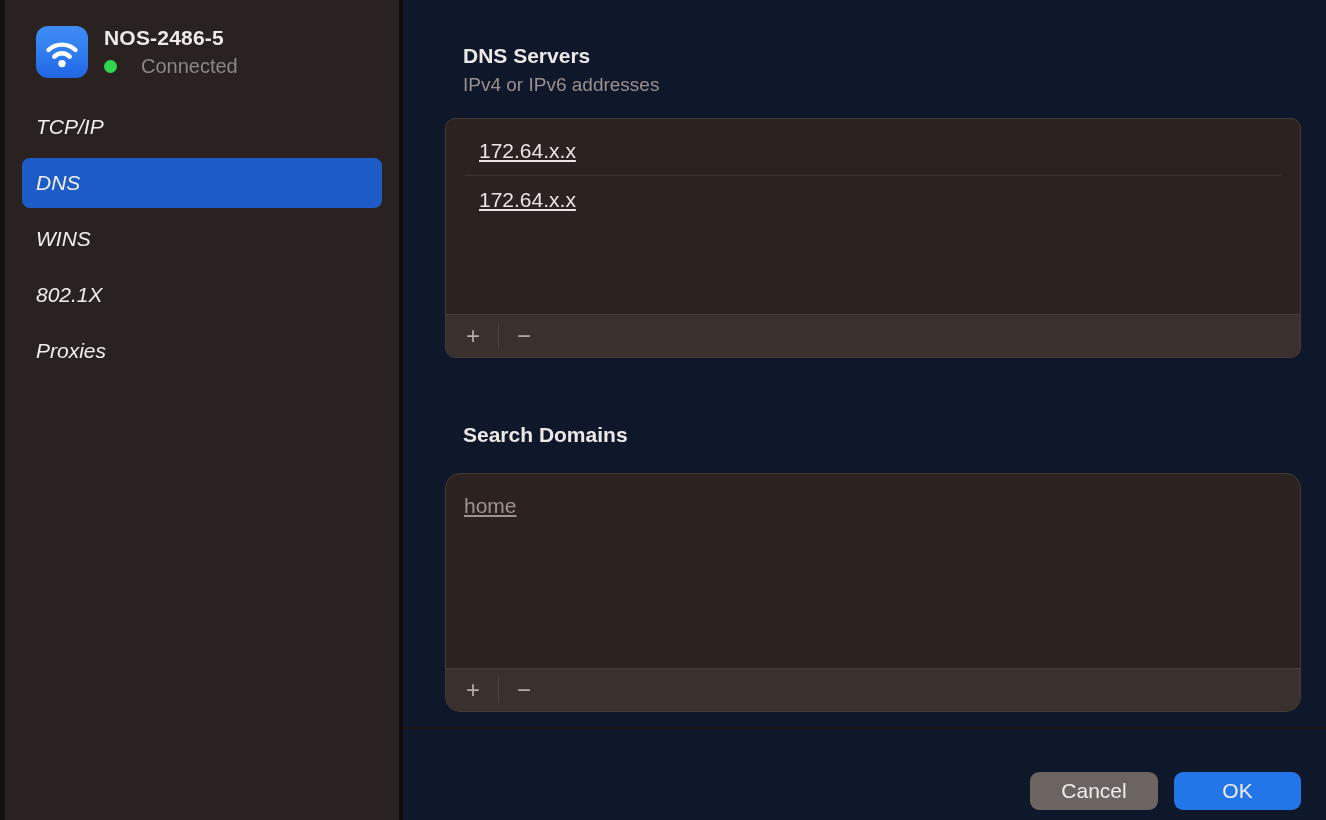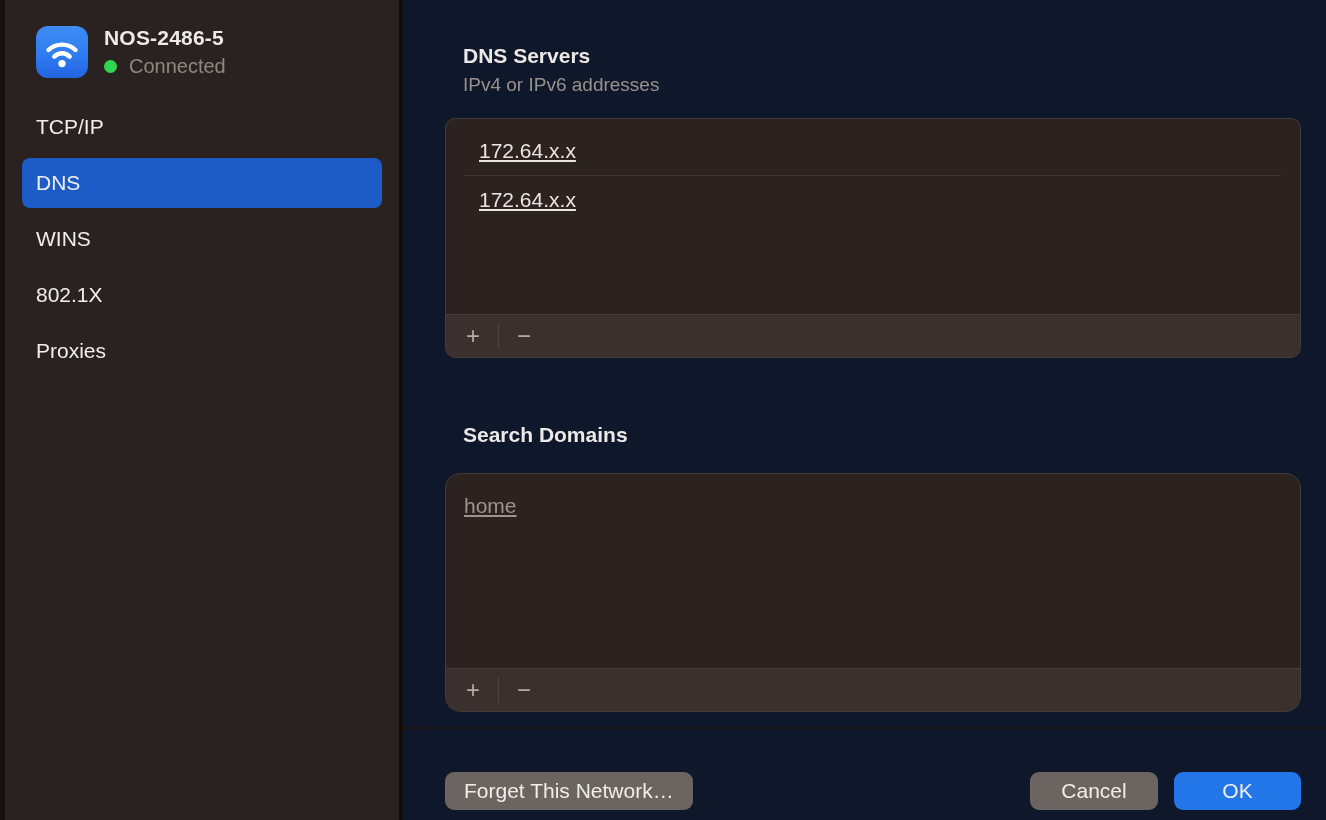--- a/index.html
+++ b/index.html
@@ -12,24 +12,24 @@
   .left-strip{width:5px;background:#141110;flex:none;}
   
   .sidebar{width:394px;flex:none;background:#292221;padding-top:26px;box-sizing:border-box;}
   .net-header{display:flex;align-items:center;padding-left:31px;gap:16px;}
   .wifi-badge{
     width:52px;height:52px;border-radius:12px;flex:none;
     background:linear-gradient(180deg,#3f8cf5 0%, var(--wifi-badge-blue,#2e7cf0) 55%, #2264e3 100%);
     display:flex;align-items:center;justify-content:center;
   }
   .net-name{font-size:21px;font-weight:700;color:#edeae8;letter-spacing:.2px;}
-  .net-status{display:flex;align-items:center;gap:12px;margin-top:5px;}
+  .net-status{display:flex;align-items:center;gap:24px;margin-top:5px;}
   .status-dot{width:13px;height:13px;border-radius:50%;background:var(--connected-green,#30d64f);flex:none;}
   .status-label{font-size:20px;color:#8e8883;}
-  .nav{margin-top:24px;}
+  .nav{margin-top:24px;font-style:italic;}
   .nav-item{
     height:50px;margin:0 17px 6px 17px;border-radius:8px;
     display:flex;align-items:center;padding-left:14px;box-sizing:border-box;
     font-size:21px;color:#f1eeec;cursor:default;
   }
   .nav-item.selected{background:var(--selection-blue,#1d5cc6);}
   
   .v-divider{width:4px;flex:none;background:#0f0c0b;}
   
   .main{flex:1;box-sizing:border-box;padding:44px 25px 0 42px;background:#0f172a;}
@@ -130,19 +130,18 @@
           <button class="pm-btn">+</button>
           <div class="pm-sep"></div>
           <button class="pm-btn">−</button>
         </div>
       </div>
     </section>
 
     <div class="h-divider"></div>
 
     <div class="footer-bar">
-      <button class="btn gray forget">Forget This Network…</button>
       <div class="spacer"></div>
       <button class="btn gray cancel">Cancel</button>
       <button class="btn ok">OK</button>
     </div>
   </main>
 </div>
 
 </body></html>

